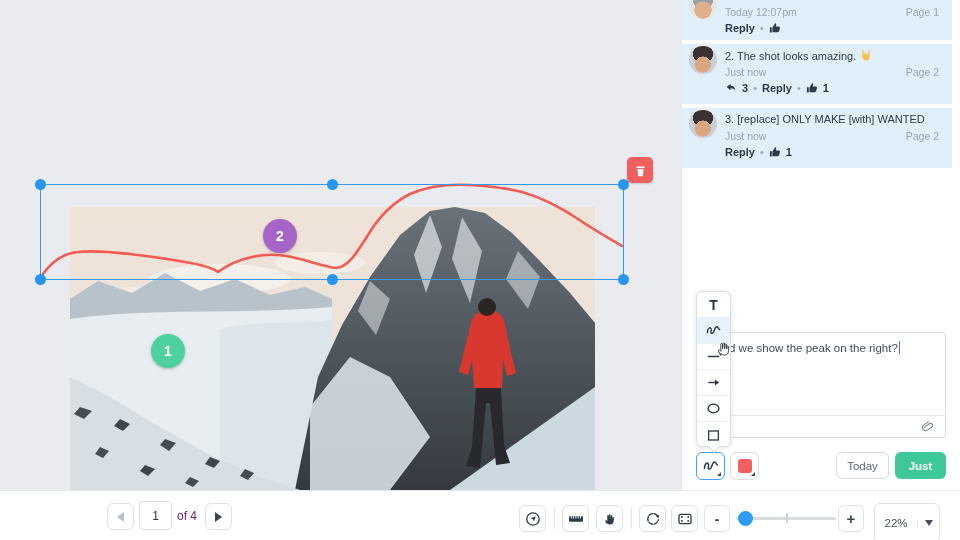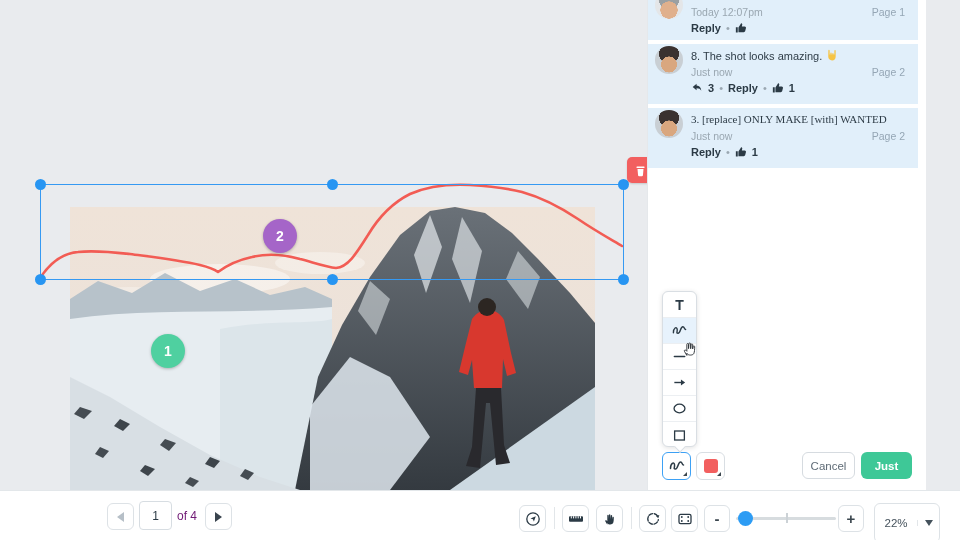--- a/index.html
+++ b/index.html
@@ -20,21 +20,21 @@
 
   #trash-btn { left:627px; top:157px; width:26px; height:26px; background:#f25f5f; border-radius:5px;
     display:flex; align-items:center; justify-content:center; box-shadow:0 1px 2px rgba(0,0,0,.15); }
 
   .marker { width:34px; height:34px; border-radius:50%; color:#fff; font-size:14px; font-weight:bold;
     display:flex; align-items:center; justify-content:center; box-shadow:0 1px 3px rgba(0,0,0,.25); }
   #marker-1 { left:151px; top:334px; background:#4fd0a0; }
   #marker-2 { left:263px; top:219px; background:#a565c8; }
 
   
-  #sidebar { left:647px; top:0; width:279px; height:490px; background:#fff; border-left:1px solid #e5e8eb; }
+  #sidebar { left:681px; top:0; width:279px; height:490px; background:#fff; border-left:1px solid #e5e8eb; }
   .card { position:absolute; left:0; width:270px; background:#e1effa; }
   .avatar { position:absolute; left:7px; width:28px; height:28px; border-radius:50%; }
   .av1 { background:radial-gradient(circle at 50% 68%, #e0b08c 0 36%, rgba(0,0,0,0) 37%),
          radial-gradient(circle at 50% 26%, #9aa0a3 0 42%, rgba(0,0,0,0) 43%), #e4e6e8; }
   .av2 { background:radial-gradient(circle at 50% 66%, #d9a77f 0 34%, rgba(0,0,0,0) 35%),
          radial-gradient(circle at 50% 28%, #3a3230 0 40%, rgba(0,0,0,0) 41%), #c9cfd4; }
   .c-text { position:absolute; left:43px; font-size:11px; color:#2e3c47; white-space:nowrap; }
   .c-meta { position:absolute; left:43px; font-size:10.5px; color:#9aa7b1; }
   .c-page { position:absolute; right:13px; font-size:10.5px; color:#95a6b5; }
   .c-actions { position:absolute; left:43px; font-size:11px; font-weight:bold; color:#2b3a45;
@@ -179,21 +179,21 @@
       <svg width="12" height="12" viewBox="0 0 14 14">
           <path d="M1 6.2h2.2v6H1zM4 12V6.4L6.8 2c.2-.4.7-.5 1.1-.3.5.2.7.7.6 1.2L8 5.2h3.4c.9 0 1.6.9 1.4 1.8l-.9 3.6c-.2.8-.9 1.4-1.7 1.4z" fill="#2b3a45"></path>
         </svg>
       <span class="cnt"></span>
     </div>
   </div>
 
   <div class="card" style="top:44px;height:60px;">
     <div class="avatar av2" style="top:2px;"></div>
     <div class="c-text" style="top:5px;">
-      <span>8. The shot looks amazing.</span><span class="emoji"><svg width="13" height="13" viewBox="0 0 14 14">
+      <span>2. The shot looks amazing.</span><span class="emoji"><svg width="13" height="13" viewBox="0 0 14 14">
             <path fill="#f6c445" d="M3.6 1.6c0-.9 1.4-.9 1.4 0v4.2h.8V4.4c0-.9 1.3-.9 1.3 0v1.4h.8V5c0-.9 1.3-.9 1.3 0v.9h.9V1.7c0-.9 1.4-.9 1.4 0v6.6c0 2.4-1.5 4-3.9 4S3.5 10.7 3.5 8.4z"></path>
           </svg></span>
     </div>
     <div class="c-meta" style="top:22px;">Just now</div>
     <div class="c-page" style="top:22px;">Page 2</div>
     <div class="c-actions" style="top:38px;">
       <svg width="12" height="12" viewBox="0 0 14 14">
           <path d="M6.5 2 2 5.8l4.5 3.7V7.3c2.9 0 4.6.9 5.5 2.9-.2-3.6-2-5.8-5.5-6.1z" fill="#2b3a45"></path>
         </svg>
       <span class="cnt">3</span>
@@ -202,46 +202,54 @@
       <span class="dot">•</span>
       <svg width="12" height="12" viewBox="0 0 14 14">
           <path d="M1 6.2h2.2v6H1zM4 12V6.4L6.8 2c.2-.4.7-.5 1.1-.3.5.2.7.7.6 1.2L8 5.2h3.4c.9 0 1.6.9 1.4 1.8l-.9 3.6c-.2.8-.9 1.4-1.7 1.4z" fill="#2b3a45"></path>
         </svg>
       <span class="cnt">1</span>
     </div>
   </div>
 
   <div class="card" style="top:108px;height:60px;">
     <div class="avatar av2" style="top:2px;"></div>
-    <div class="c-text" style="top:5px;font-family:Liberation Serif, serif;"><span>3. [replace] ONLY MAKE [with] WANTED</span></div>
+    <div class="c-text" style="top:5px;"><span>3. [replace] ONLY MAKE [with] WANTED</span></div>
     <div class="c-meta" style="top:22px;">Just now</div>
     <div class="c-page" style="top:22px;">Page 2</div>
     <div class="c-actions" style="top:38px;">
       <span>Reply</span>
       <span class="dot">•</span>
       <svg width="12" height="12" viewBox="0 0 14 14">
           <path d="M1 6.2h2.2v6H1zM4 12V6.4L6.8 2c.2-.4.7-.5 1.1-.3.5.2.7.7.6 1.2L8 5.2h3.4c.9 0 1.6.9 1.4 1.8l-.9 3.6c-.2.8-.9 1.4-1.7 1.4z" fill="#2b3a45"></path>
         </svg>
       <span class="cnt">1</span>
     </div>
   </div>
 
+  <div class="abs" id="compose-box">
+    <div id="compose-text"><span>d we show the peak on the right?</span><span class="caret-line"></span></div>
+    <div id="attach-row">
+      <svg width="17" height="13" viewBox="0 0 18 14">
+        <path d="M3 7.2 8.6 3a2.6 2.6 0 0 1 3.7.5 2.6 2.6 0 0 1-.5 3.7L6.4 11a3.9 3.9 0 0 1-5.5-.8 3.9 3.9 0 0 1 .8-5.5L7.4 .6" transform="translate(2.5 1.5) scale(.85)" fill="none" stroke="#78858f" stroke-width="1.4" stroke-linecap="round"></path>
+      </svg>
+    </div>
+  </div>
 
   <div class="tool-chip" id="draw-chip">
     <svg width="16" height="16" viewBox="0 0 16 16">
       <path d="M1.5 10.5 C1.5 5 5 3.5 5.5 6.5 C6 9.5 4 11 6.5 11 C9 11 9 4 11.5 4 C13.5 4 13 7 14.5 7" fill="none" stroke="#2b3a45" stroke-width="1.5" stroke-linecap="round"></path>
     </svg>
     <span class="corner-arrow"></span>
   </div>
   <div class="tool-chip" id="color-chip">
     <span class="swatch"></span>
     <span class="corner-arrow"></span>
   </div>
 
-  <button id="cancel-btn" class="abs">Cancel</button>
+  <button id="cancel-btn" class="abs">Today</button>
   <button id="save-btn" class="abs">Just</button>
 
   <div class="abs" id="tool-popover">
     <div class="pop-cell" style="top:0;">
         <span>T</span>
       </div>
     <div class="pop-cell active" style="top:26px;">
       <svg width="15" height="15" viewBox="0 0 16 16">
           <path d="M1.5 10.5 C1.5 5 5 3.5 5.5 6.5 C6 9.5 4 11 6.5 11 C9 11 9 4 11.5 4 C13.5 4 13 7 14.5 7" fill="none" stroke="#2b3a45" stroke-width="1.5" stroke-linecap="round"></path>
         </svg>

